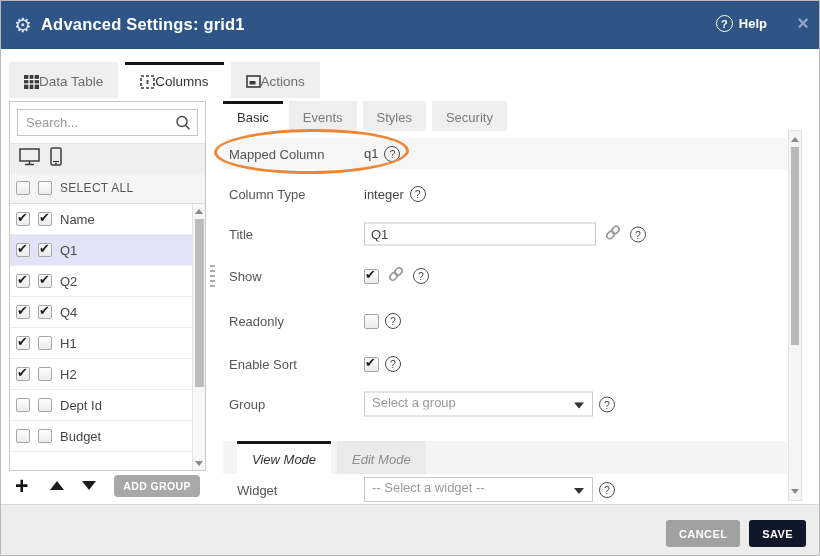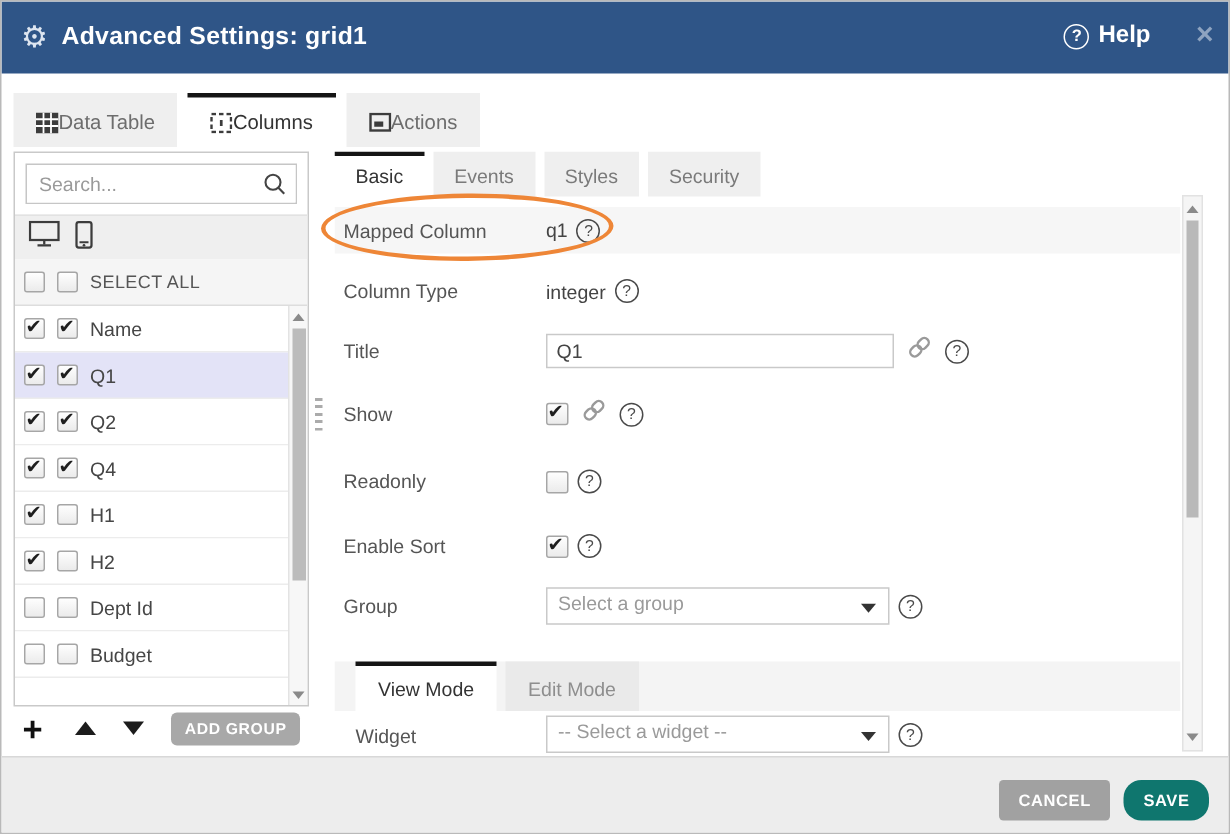--- a/index.html
+++ b/index.html
@@ -8,21 +8,21 @@
   #app { position:relative; width:820px; height:556px; background:#fff;
          border:1px solid #b9b9b9; overflow:hidden; }
 
   
   .app-header { position:absolute; left:0; top:0; width:100%; height:48px; background:#2f5587; }
   .gear { position:absolute; left:13px; top:12px; font-size:20px; color:#dde5f0; line-height:24px; }
   .hdr-title { position:absolute; left:40px; top:14px; font-size:16.5px; font-weight:bold; color:#fff; letter-spacing:.2px; }
   .help-wrap { position:absolute; right:52px; top:14px; display:flex; align-items:center; gap:6px; color:#fff; }
   .help-circle { width:17px; height:17px; border:1.6px solid #fff; border-radius:50%;
                  font-size:11px; font-weight:bold; display:flex; align-items:center; justify-content:center; }
-  .help-label { font-size:16px; font-weight:bold; }
+  .help-label { font-size:13px; font-weight:bold; }
   .close-x { position:absolute; right:10px; top:10px; font-size:20px; font-weight:bold; color:#8fa4c0; line-height:24px; }
 
   
   .main-tabbar { position:absolute; left:8px; top:61px; display:flex; gap:7px; }
   .main-tab { display:inline-flex; align-items:center; height:36px; padding:0 15px;
               background:#efefef; color:#6d6d6d; font-size:13.5px; border-top:3px solid transparent; cursor:default; }
   .main-tab.active { background:#fff; color:#333; border-top:3px solid #151515; }
   .main-tab svg { display:block; }
 
   
@@ -97,21 +97,21 @@
 
   .cb { position:relative; width:14px; height:14px; border:1px solid #a6a6a6; border-radius:2px;
         background:linear-gradient(180deg,#fefefe,#ebebeb); flex:none; }
   .cb.checked::after { content:"✔"; position:absolute; left:0px; top:-3px; font-size:13px; color:#1e1e1e; }
   .panel .cb { width:15px; height:15px; }
 
   
   .mode-section { position:absolute; left:0; right:0; top:340px; height:63px; }
   .mode-tabstrip { height:33px; background:#f4f4f4; display:flex; gap:6px; padding-left:14px; }
   .mode-tab { display:inline-flex; align-items:center; padding:0 15px; background:#eaeaea; color:#8e8e8e;
-              font-size:13px; border-top:3px solid transparent; }
+              font-size:13px; border-top:3px solid transparent;font-style:italic; }
   .mode-tab.active { background:#fff; color:#333; border-top:3px solid #151515; }
   .mode-body { position:relative; height:30px; background:#fff; }
   .mode-body .lbl { position:absolute; left:14px; top:9px; font-size:13px; color:#555; }
   .mode-body .vals { position:absolute; left:141px; top:3px; display:flex; align-items:center; gap:6px;text-align:center; }
 
   
   .vscroll { position:absolute; left:787px; top:129px; width:14px; height:371px; background:#f5f5f5; border:1px solid #e2e2e2; }
   .vscroll .thumb { position:absolute; left:2px; top:16px; width:8px; height:198px; background:#b9b9b9; }
   .vscroll .tri-up { position:absolute; left:2px; top:6px; }
   .vscroll .tri-down { position:absolute; left:2px; bottom:6px; }
@@ -119,21 +119,21 @@
   
   .annotation { position:absolute; left:213px; top:128px; width:195px; height:45px;
                 border:3.5px solid #ee8637; border-radius:50%; transform:rotate(-.5deg); z-index:6; }
 
   
   .footer { position:absolute; left:0; top:503px; width:100%; height:53px; background:#ededed; border-top:1px solid #d8d8d8; }
   .footer .btns { position:absolute; right:13px; top:15px; display:flex; gap:9px; }
   .btn { height:27px; border:none; border-radius:3px; color:#fff; font-weight:bold; font-size:11px;
          letter-spacing:.4px; padding:0 13px; font-family:inherit; }
   .btn-cancel { background:#a1a1a1; }
-  .btn-save { background:#0f766e;border-radius:12px; }
+  .btn-save { background:#0f172a; }
 </style>
 </head>
 <body>
 
 <div id="app">
 
   <div class="app-header">
     <span class="gear">⚙</span>
     <span class="hdr-title">Advanced Settings: grid1</span>
     <span class="help-wrap">

